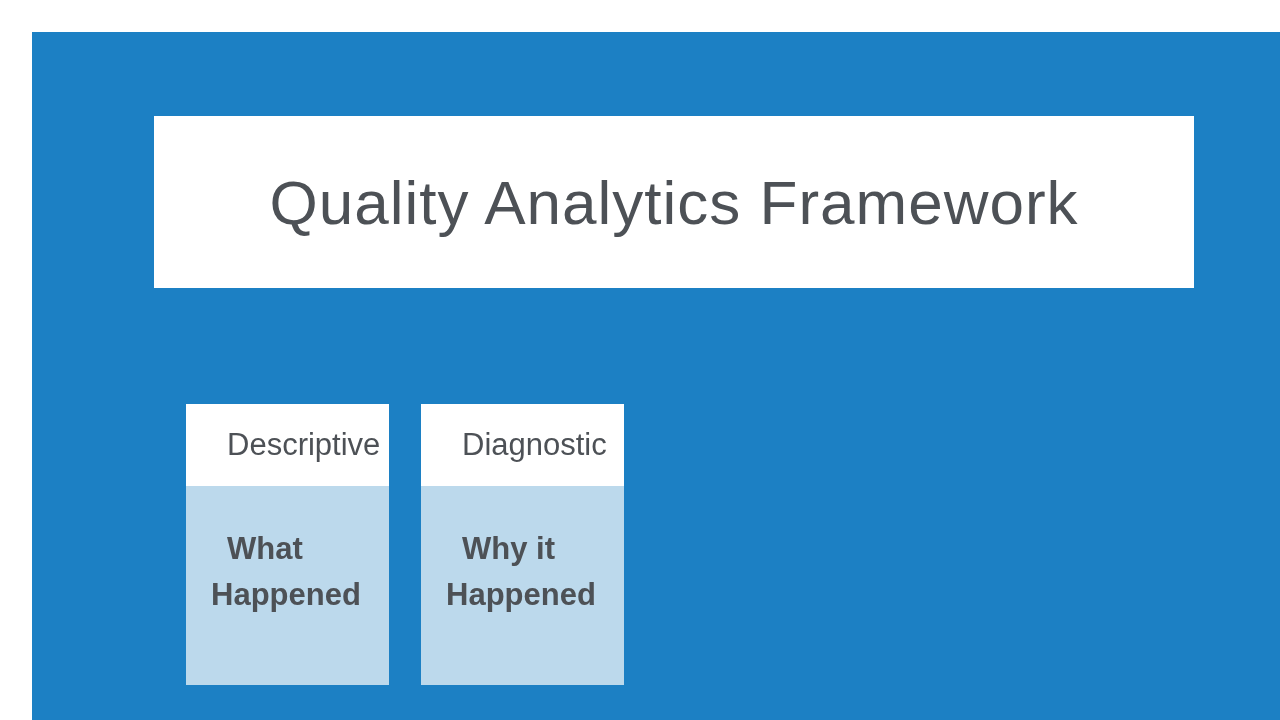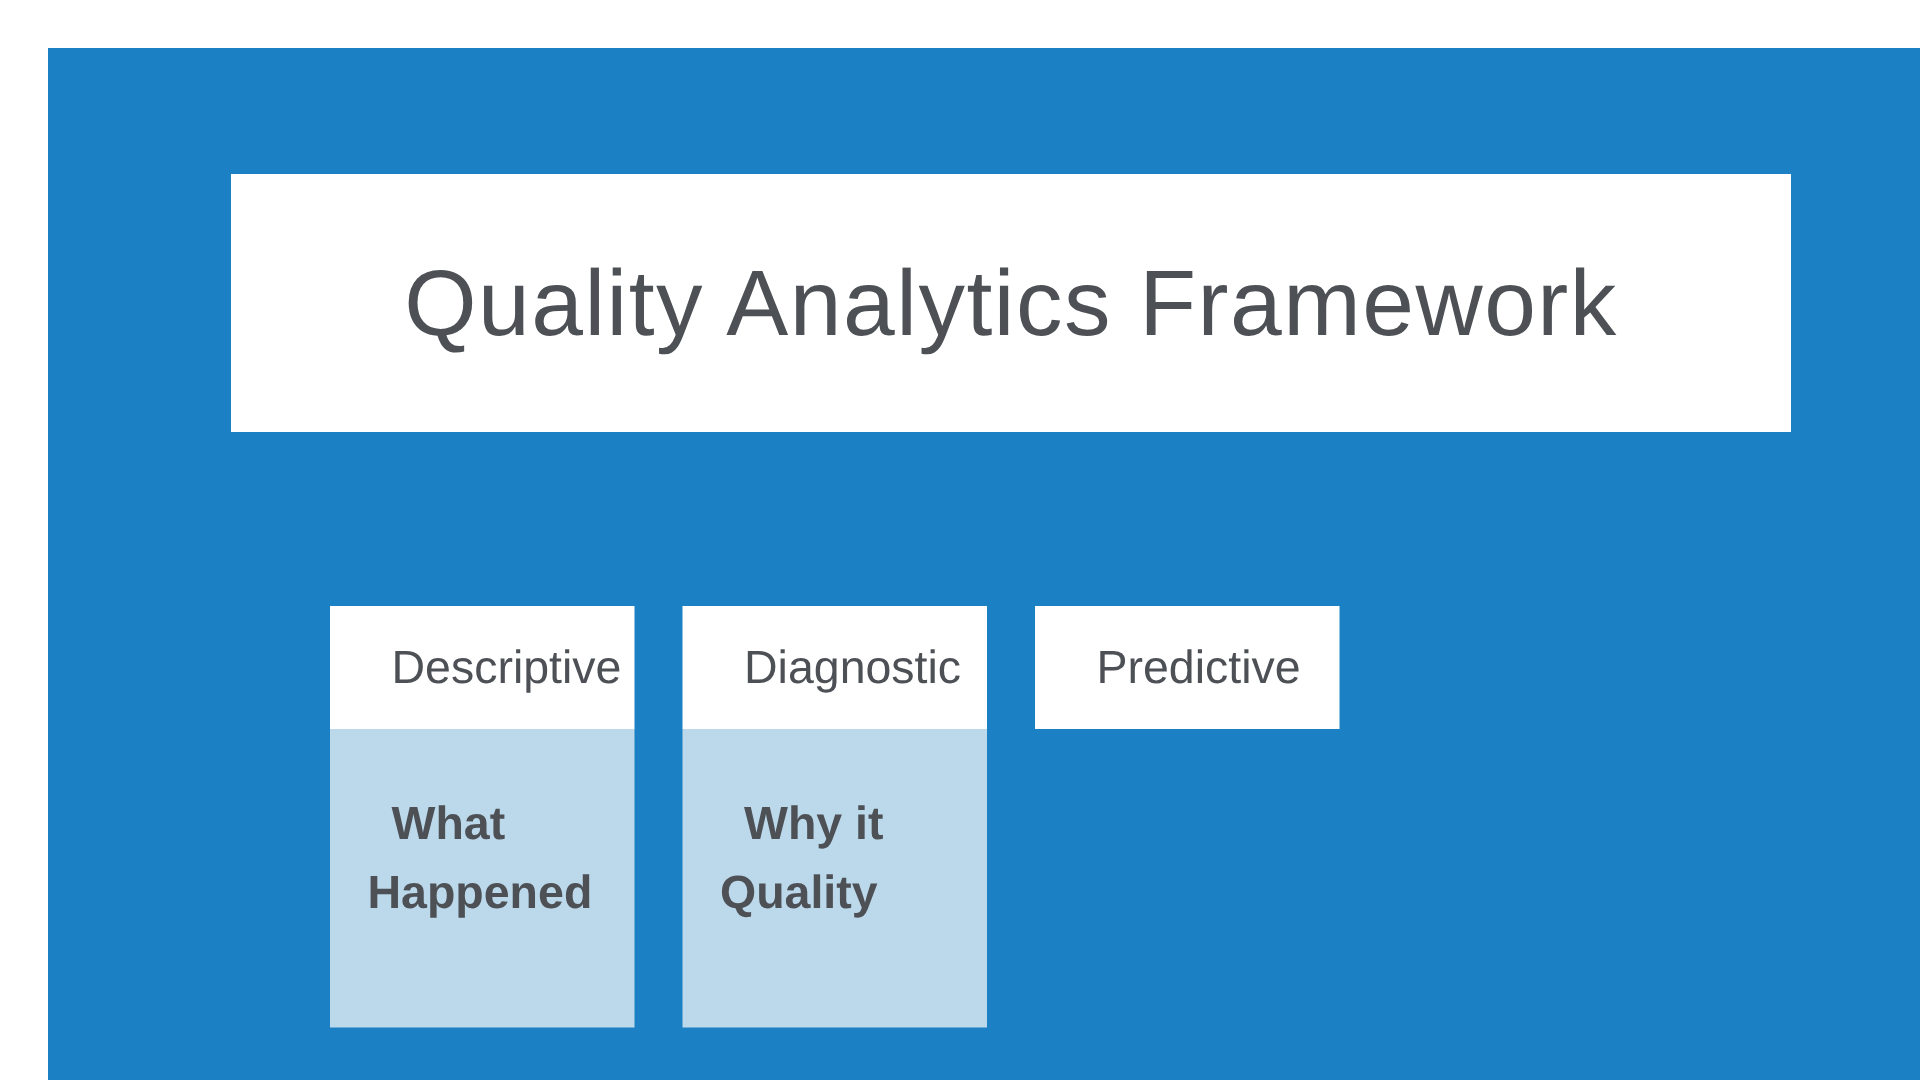--- a/index.html
+++ b/index.html
@@ -39,21 +39,21 @@
     color: var(--text);
     white-space: nowrap;
   }
   .columns {
     position: absolute;
     left: 122px;
     top: 340px;
     width: 1040px;
     height: 313px;
     display: flex;
-    justify-content: center;
+    justify-content: flex-start;
     border-radius: 29px;
   }
   .card {
     width: 235px;
     height: 313px;
     display: flex;
     flex-direction: column;
   }
   .card-header {
     height: 82px;
@@ -98,27 +98,24 @@
       <div class="card-body">
         <span>What Happened</span>
       </div>
     </div>
 
     <div class="card">
       <div class="card-header">
         <span>Diagnostic</span>
       </div>
       <div class="card-body">
-        <span>Why it Quality</span>
+        <span>Why it Happened</span>
       </div>
     </div>
 
     <div class="card">
-      <div class="card-header">
-        <span>Predictive</span>
-      </div>
     </div>
 
     <div class="card">
     </div>
 
   </div>
 </div>
 
 </body></html>

